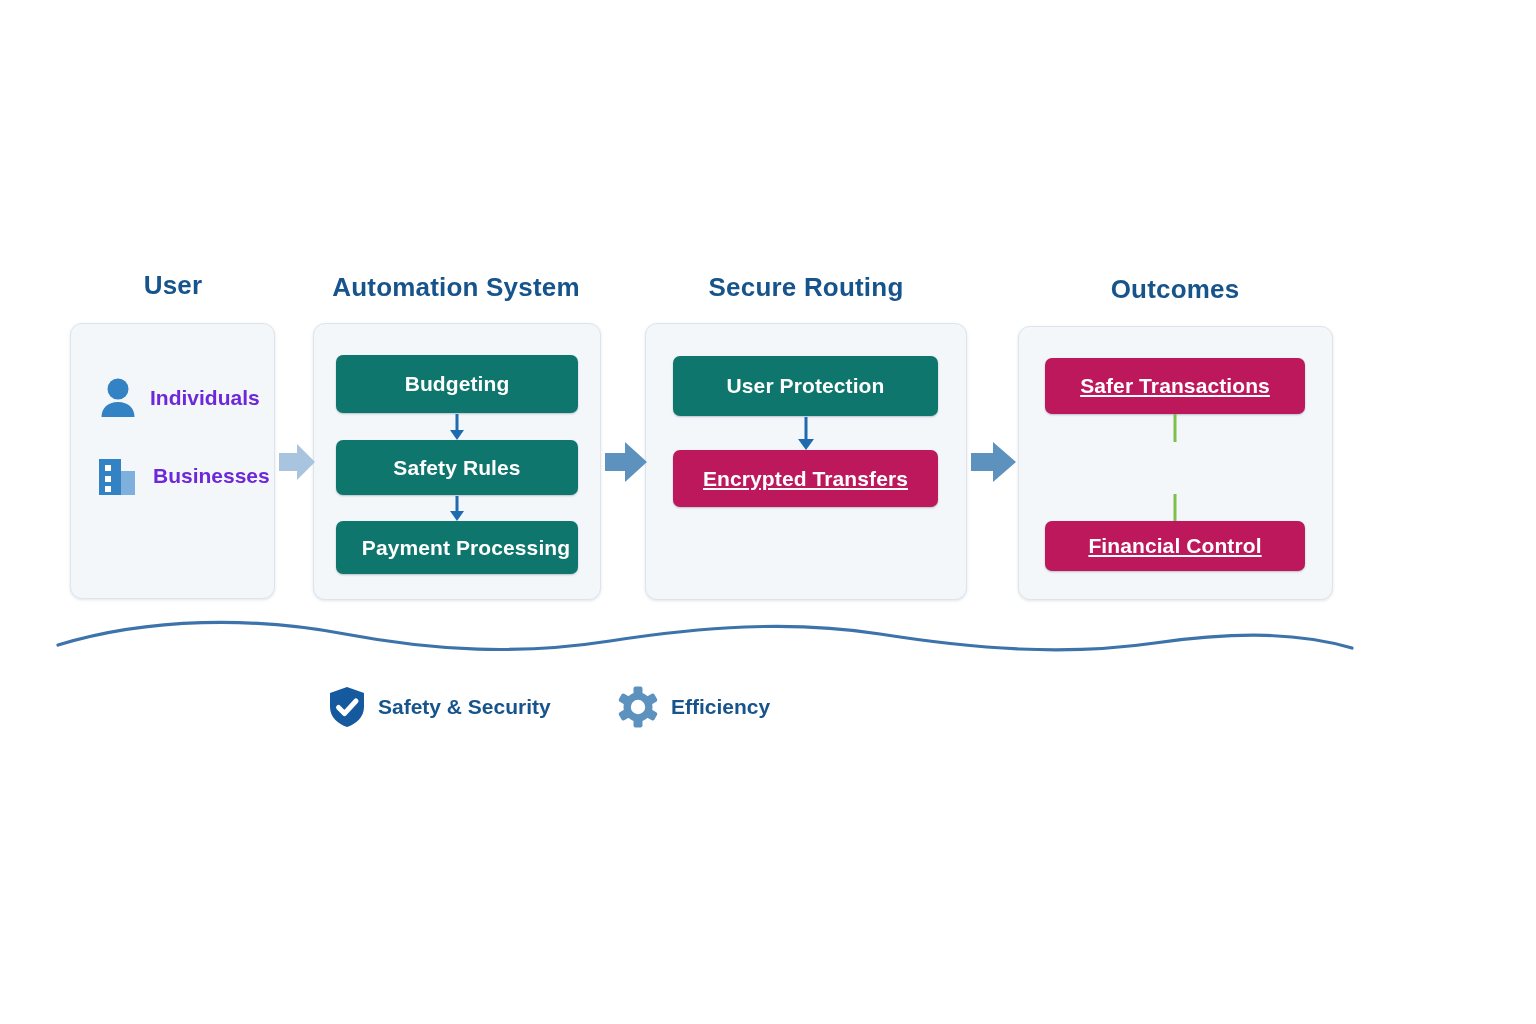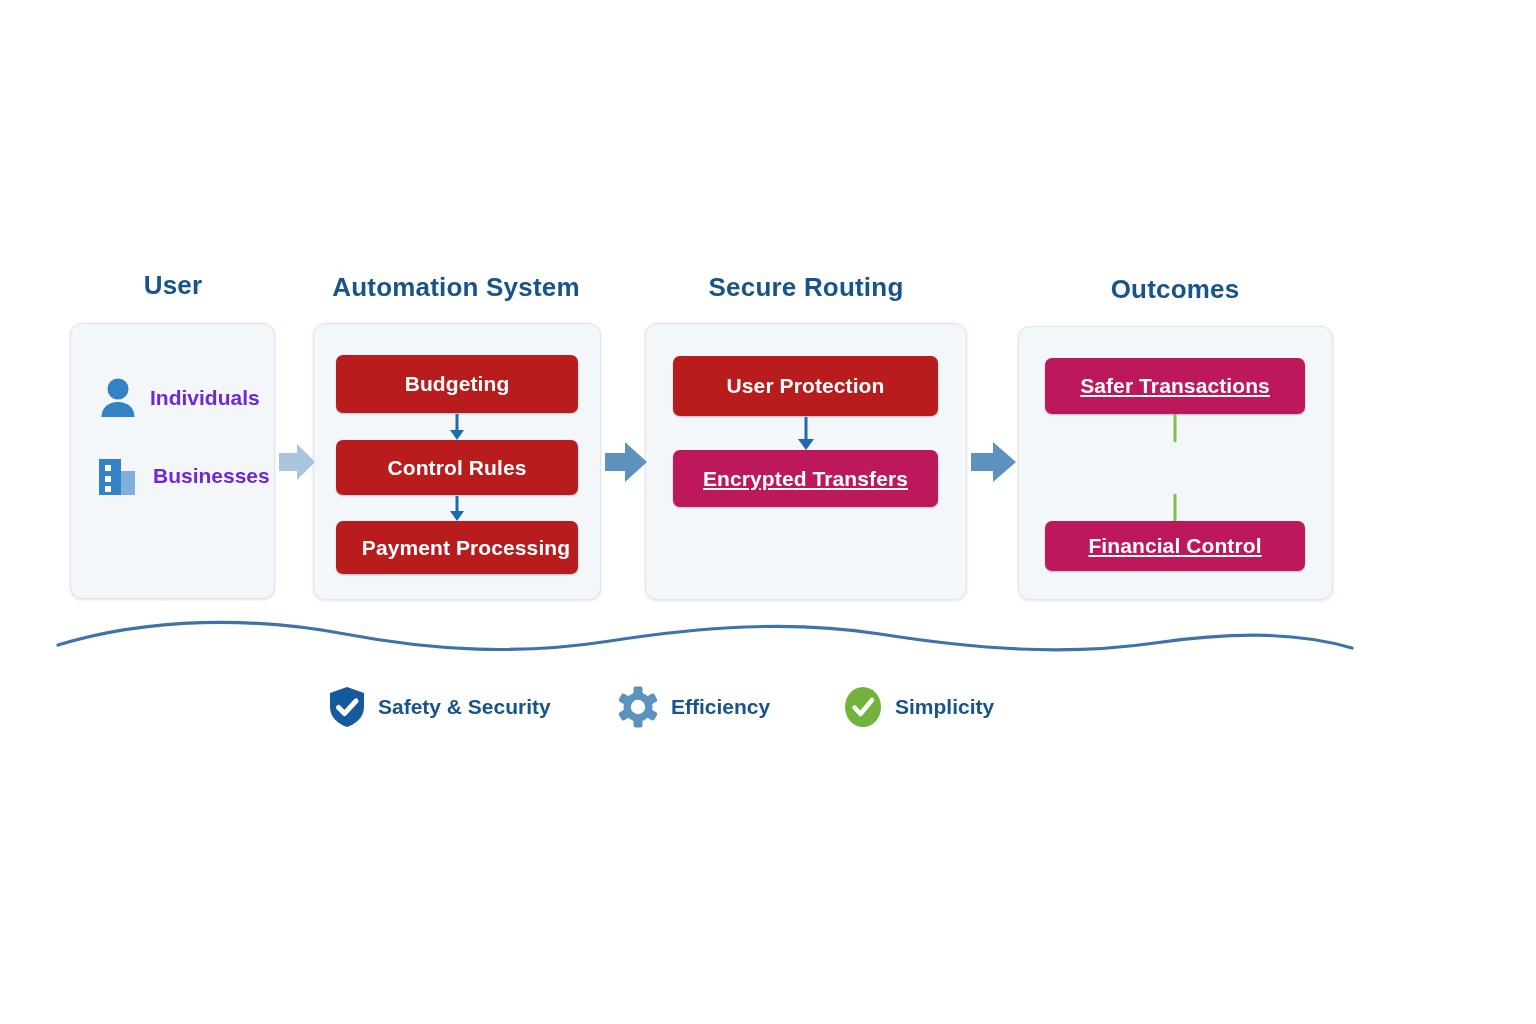--- a/index.html
+++ b/index.html
@@ -51,21 +51,21 @@
     font-size: 21px;
     font-weight: bold;
     display: flex;
     align-items: center;
     justify-content: center;
     box-sizing: border-box;
     box-shadow: 0 1px 2px rgba(40,70,100,0.30);
     text-align: center;
     letter-spacing: 0.1px;
   }
-  .node.blue  { background: #b91c1c; }
+  .node.blue  { background: #0f766e; }
   .node.green { background: #be185d; text-decoration: underline; }
 
   
   .user-item {
     position: absolute;
     display: flex;
     align-items: center;
   }
   .user-item .label {
     color: #6d28d9;
@@ -135,21 +135,21 @@
         <rect x="8" y="31" width="6" height="6" fill="#ffffff"></rect>
       </svg>
     </span>
     <span class="label">Businesses</span>
   </div>
 
   <div class="panel" style="left:313px; top:323px; width:288px; height:277px;"></div>
 
   <div class="node blue" style="left:336px; top:355px; width:242px; height:58px;">Budgeting</div>
 
-  <div class="node blue" style="left:336px; top:440px; width:242px; height:55px;">Control Rules</div>
+  <div class="node blue" style="left:336px; top:440px; width:242px; height:55px;">Safety Rules</div>
 
   <div class="node blue" style="left:336px; top:521px; width:242px; height:53px;padding-left:18px;">Payment Processing</div>
 
   <div class="panel" style="left:645px; top:323px; width:322px; height:277px;"></div>
 
   <div class="node blue" style="left:673px; top:356px; width:265px; height:60px;">User Protection</div>
 
   <div class="node green" style="left:673px; top:450px; width:265px; height:57px;">Encrypted Transfers</div>
 
   <div class="panel" style="left:1018px; top:326px; width:315px; height:274px;"></div>
@@ -216,23 +216,14 @@
           <rect x="16.5" y="0.5" width="9" height="41" rx="2" transform="rotate(60 21 21)"></rect>
           <rect x="16.5" y="0.5" width="9" height="41" rx="2" transform="rotate(120 21 21)"></rect>
           <circle cx="21" cy="21" r="14.5"></circle>
         </g>
         <circle cx="21" cy="21" r="7.2" fill="#ffffff"></circle>
       </svg>
     </span>
     <span class="label">Efficiency</span>
   </div>
 
-  <div class="legend-item" style="left:843px; top:686px;">
-    <span>
-      <svg width="40" height="42" viewBox="0 0 40 42">
-        <ellipse cx="20" cy="21" rx="18" ry="20" fill="#71b33c"></ellipse>
-        <path d="M11.5 21.5 L17.5 28 L29 14" fill="none" stroke="#ffffff" stroke-width="4.5" stroke-linecap="round" stroke-linejoin="round"></path>
-      </svg>
-    </span>
-    <span class="label">Simplicity</span>
-  </div>
 
 </div>
 
 </body></html>

